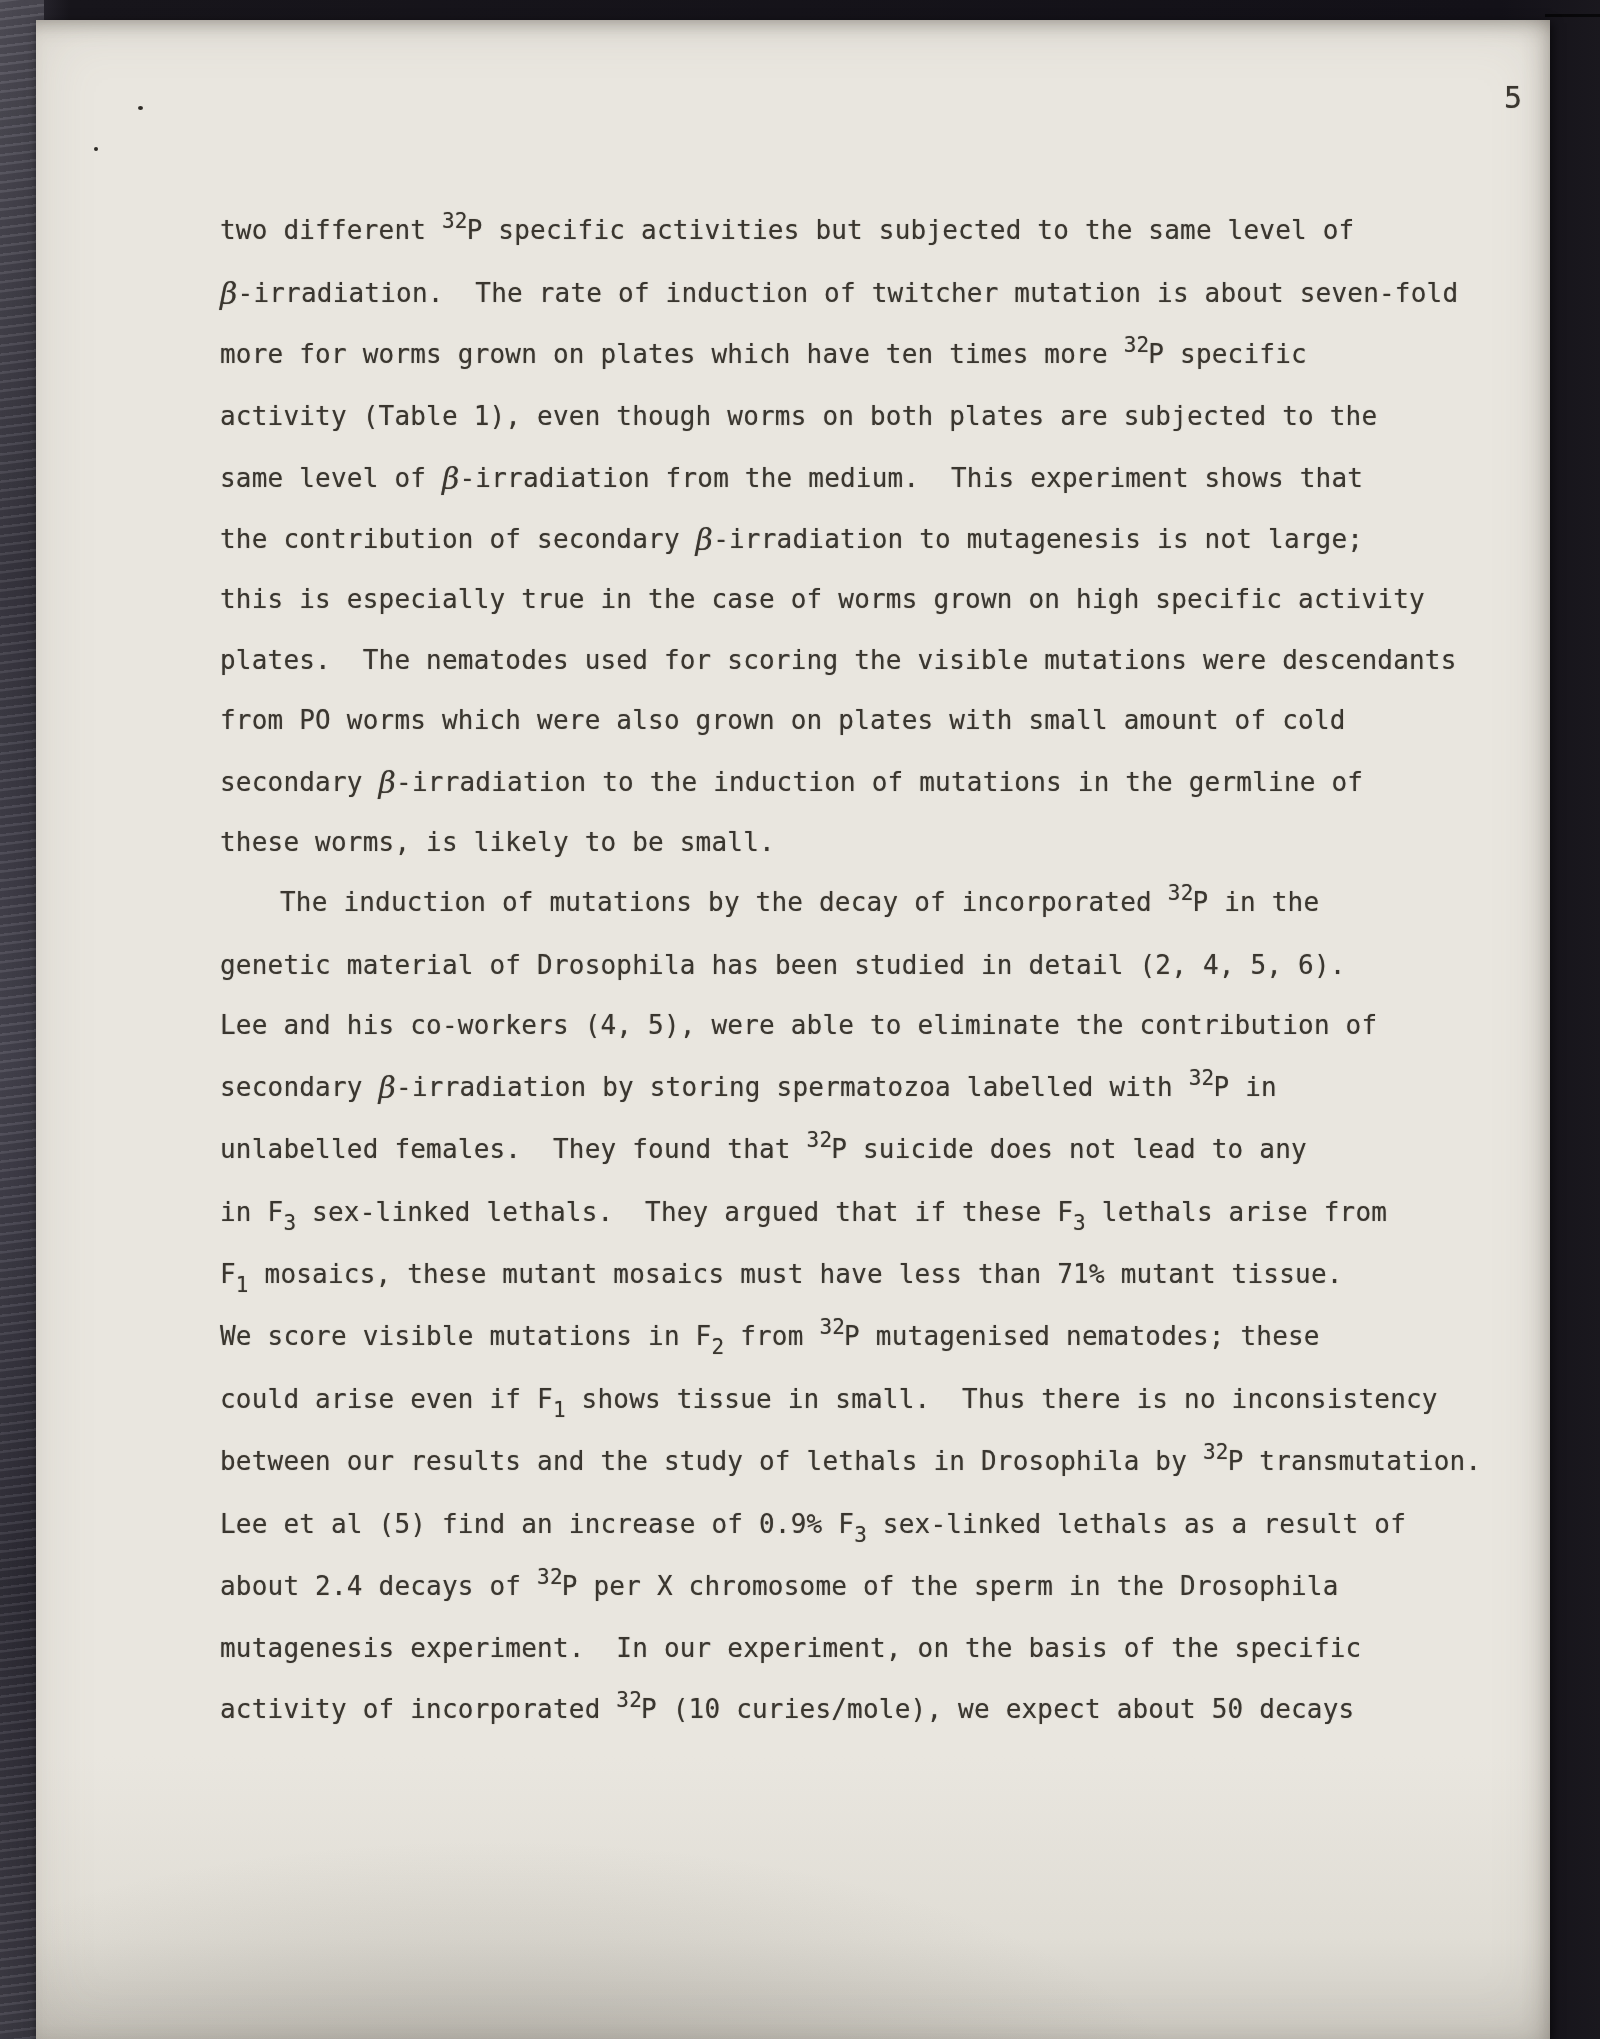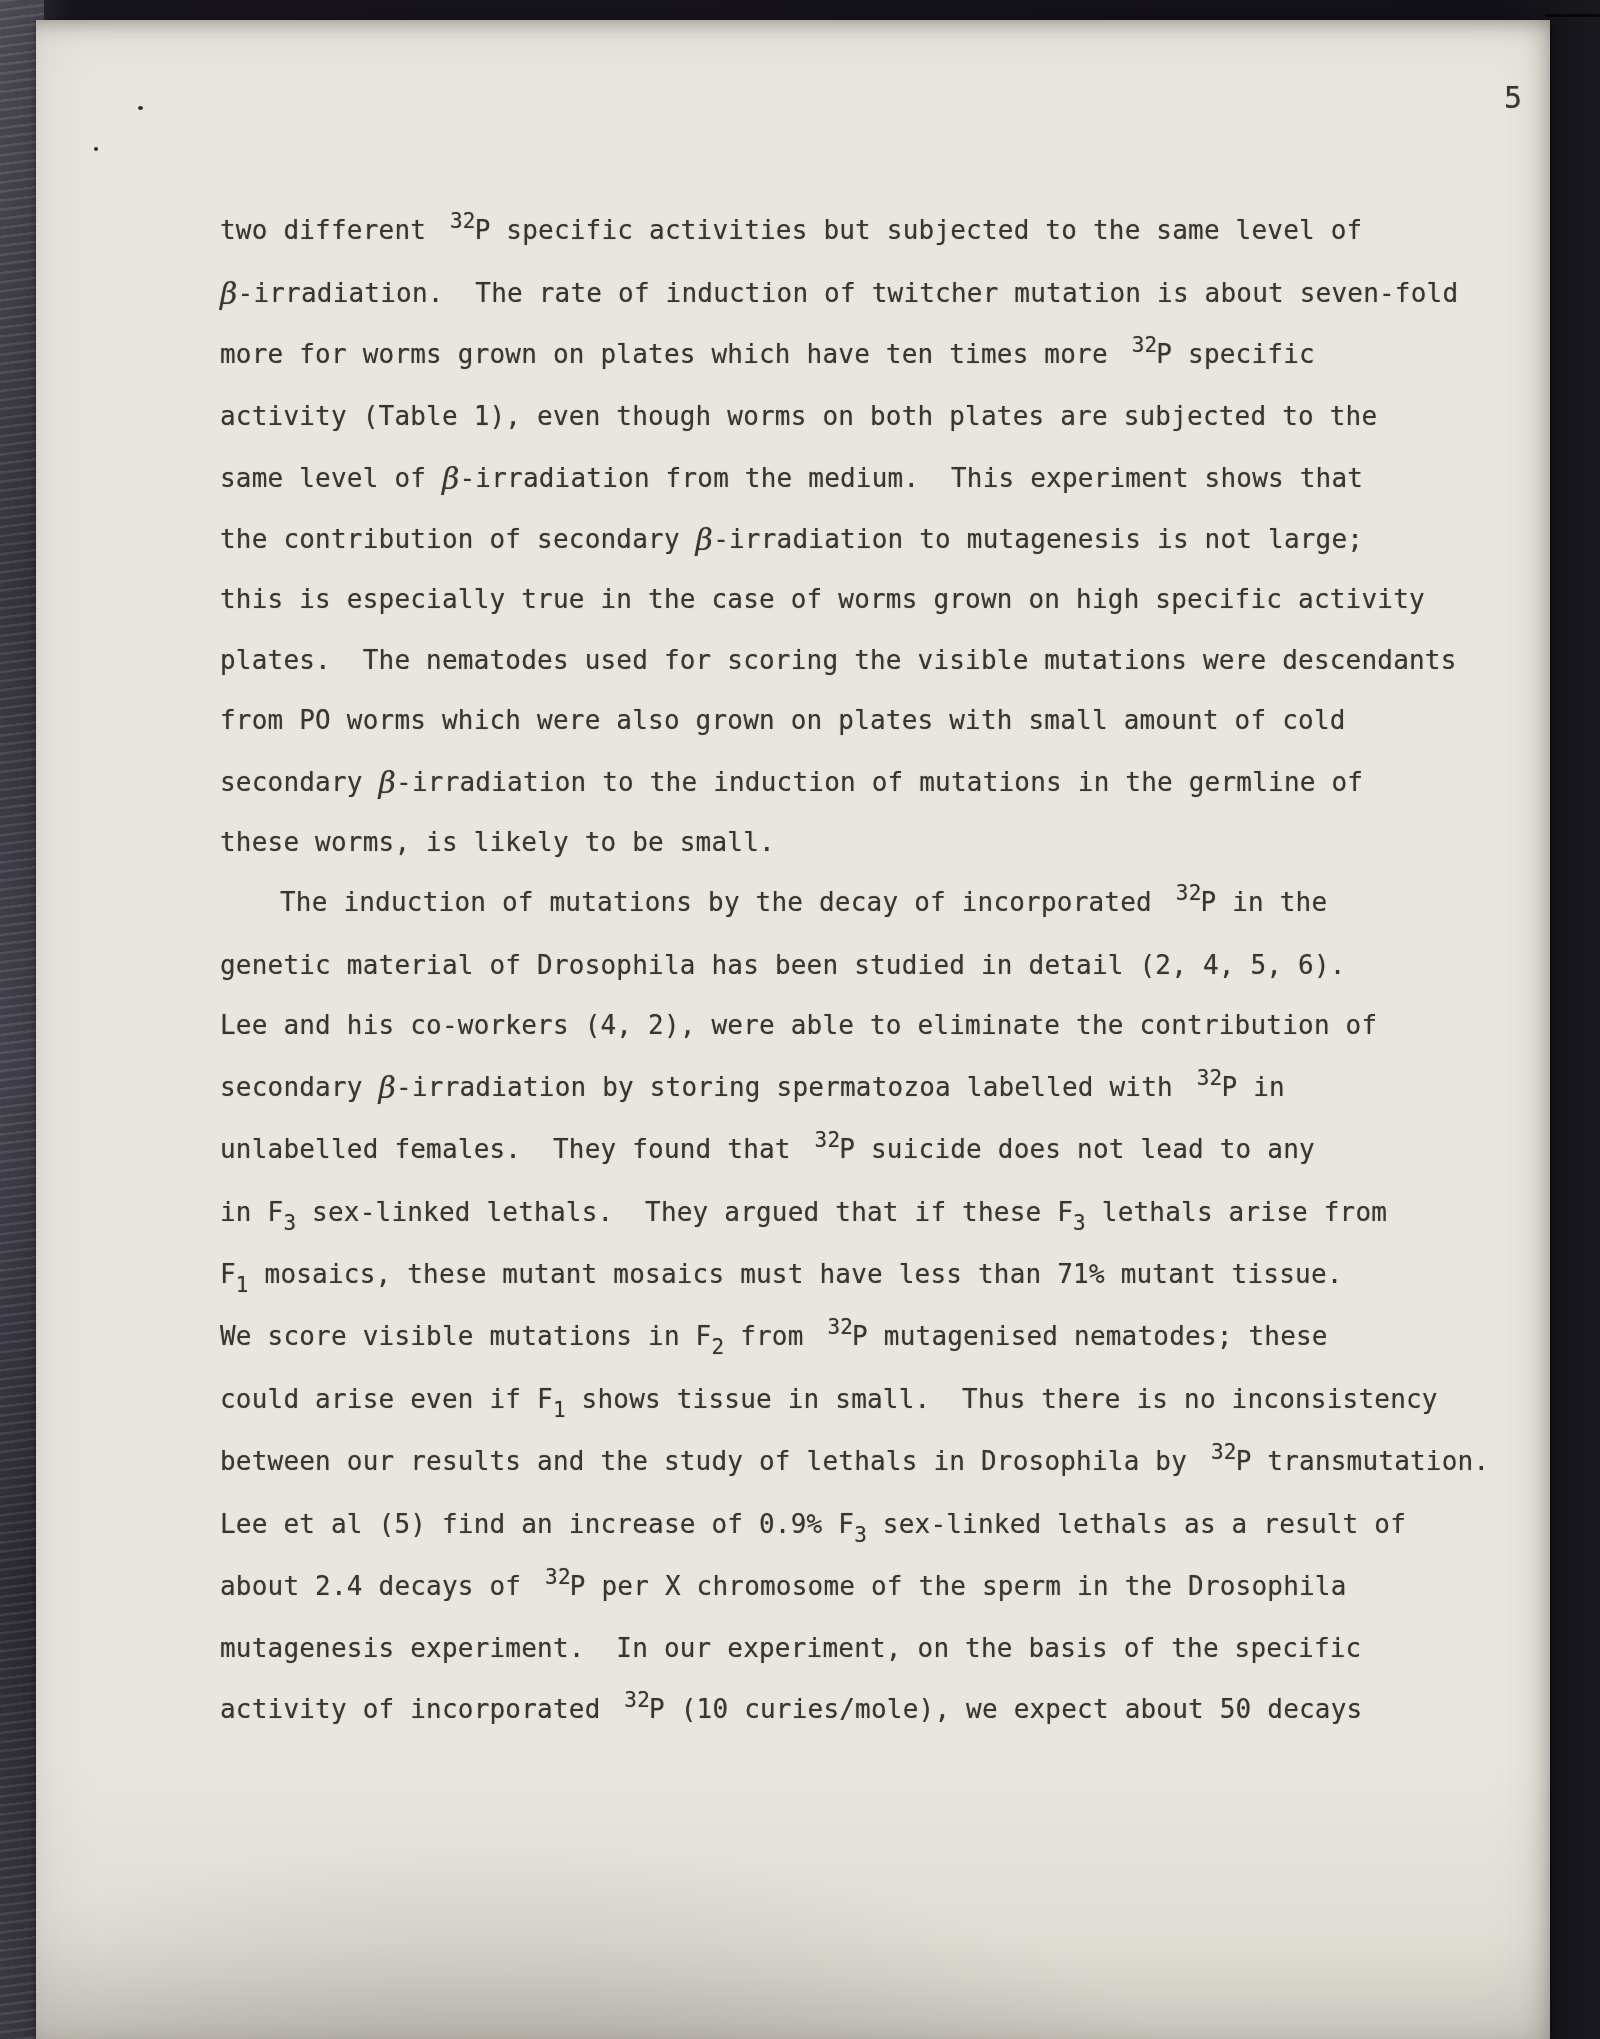--- a/index.html
+++ b/index.html
@@ -47,21 +47,21 @@
   .text-block {
     position:absolute; left:184px; top:180px; width:1310px;
     font-size:26px; line-height:60.4px; letter-spacing:0.2px;
     color:var(--ink,#3a362f);
     text-shadow:0 0 1px rgba(45,42,36,0.5);
   }
   .line { white-space:pre; }
   .line.indent { padding-left:60px; }
   .sup {
     display:inline-block; transform:translateY(-11px);
-    font-size:21px; margin-right:-1px;margin-left:8px;
+    font-size:21px; margin-right:-1px;
   }
   .sub {
     display:inline-block; transform:translateY(9px);
     font-size:21px;
   }
   .und { text-underline-offset:5px; text-decoration-thickness:2px; }
   .beta {
     font-family:"DejaVu Serif","Liberation Serif",serif;
     font-style:italic; font-size:30px; display:inline-block; transform:translateY(2px);
   }
@@ -90,21 +90,21 @@
       <div class="line"><span>activity (Table 1), even though worms on both plates are subjected to the</span></div>
       <div class="line"><span>same level of </span><span class="beta">β</span><span>-irradiation from the medium.  This experiment shows that</span></div>
       <div class="line"><span>the contribution of secondary </span><span class="beta">β</span><span>-irradiation to mutagenesis is not large;</span></div>
       <div class="line"><span>this is especially true in the case of worms grown on high specific activity</span></div>
       <div class="line"><span>plates.  The nematodes used for scoring the visible mutations were descendants</span></div>
       <div class="line"><span>from PO worms which were also grown on plates with small amount of cold</span></div>
       <div class="line"><span>secondary </span><span class="beta">β</span><span>-irradiation to the induction of mutations in the germline of</span></div>
       <div class="line"><span>these worms, is likely to be small.</span></div>
       <div class="line indent"><span>The induction of mutations by the decay of incorporated </span><span class="sup">32</span><span>P in the</span></div>
       <div class="line"><span>genetic material of </span><span class="und">Drosophila</span><span> has been studied in detail (2, 4, 5, 6).</span></div>
-      <div class="line"><span>Lee and his co-workers (4, 2), were able to eliminate the contribution of</span></div>
+      <div class="line"><span>Lee and his co-workers (4, 5), were able to eliminate the contribution of</span></div>
       <div class="line"><span>secondary </span><span class="beta">β</span><span>-irradiation by storing spermatozoa labelled with </span><span class="sup">32</span><span>P in</span></div>
       <div class="line"><span>unlabelled females.  They found that </span><span class="sup">32</span><span>P suicide does not lead to any</span></div>
       <div class="line"><span>in F</span><span class="sub">3</span><span> sex-linked lethals.  They argued that if these F</span><span class="sub">3</span><span> lethals arise from</span></div>
       <div class="line"><span>F</span><span class="sub">1</span><span> mosaics, these mutant mosaics must have less than 71% mutant tissue.</span></div>
       <div class="line"><span>We score visible mutations in F</span><span class="sub">2</span><span> from </span><span class="sup">32</span><span>P mutagenised nematodes; these</span></div>
       <div class="line"><span>could arise even if F</span><span class="sub">1</span><span> shows tissue in small.  Thus there is no inconsistency</span></div>
       <div class="line"><span>between our results and the study of lethals in </span><span class="und">Drosophila</span><span> by </span><span class="sup">32</span><span>P transmutation.</span></div>
       <div class="line"><span>Lee et al (5) find an increase of 0.9% F</span><span class="sub">3</span><span> sex-linked lethals as a result of</span></div>
       <div class="line"><span>about 2.4 decays of </span><span class="sup">32</span><span>P per X chromosome of the sperm in the </span><span class="und">Drosophila</span></div>
       <div class="line"><span>mutagenesis experiment.  In our experiment, on the basis of the specific</span></div>

